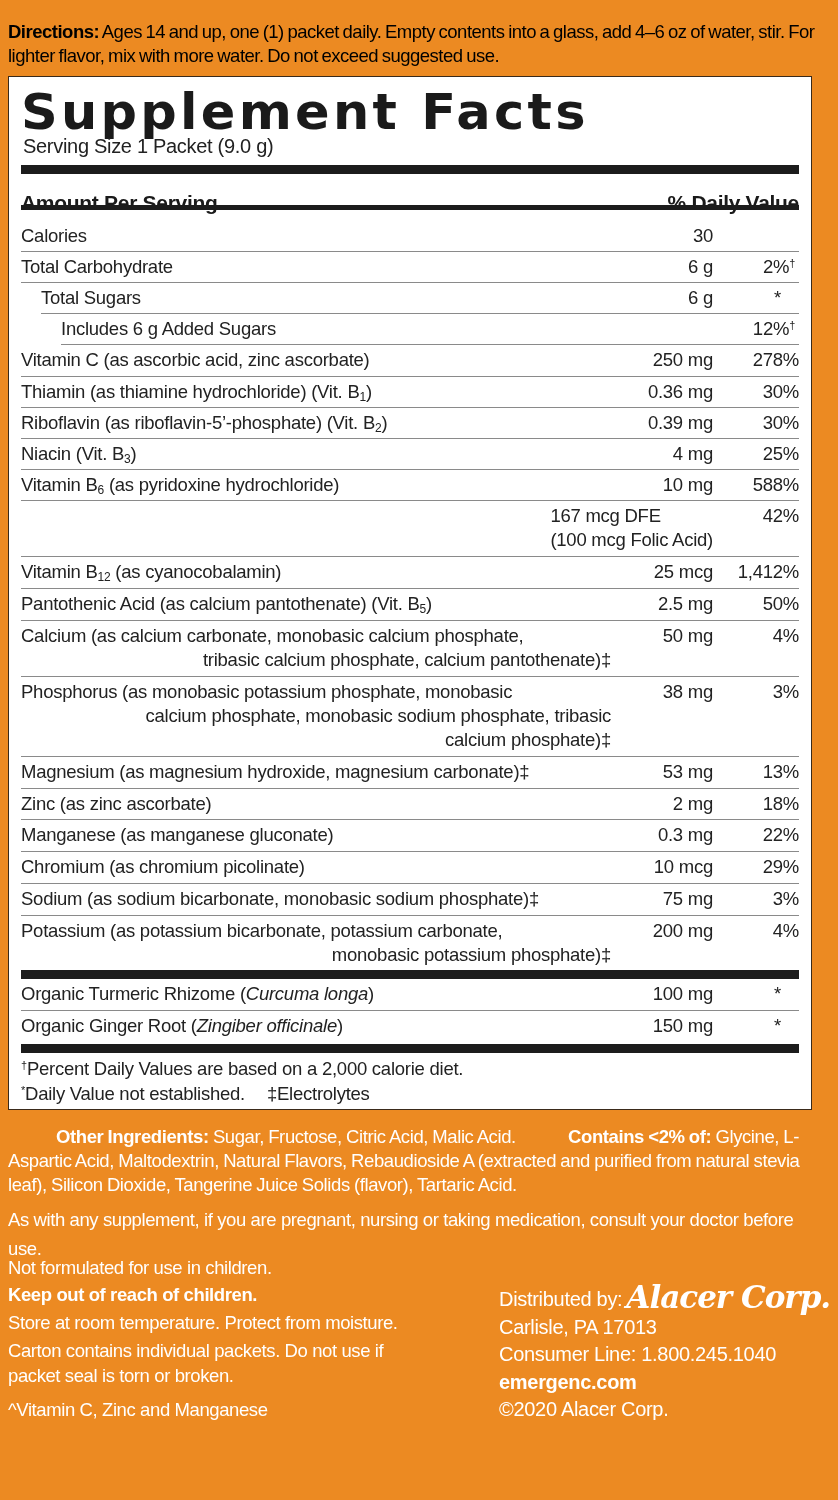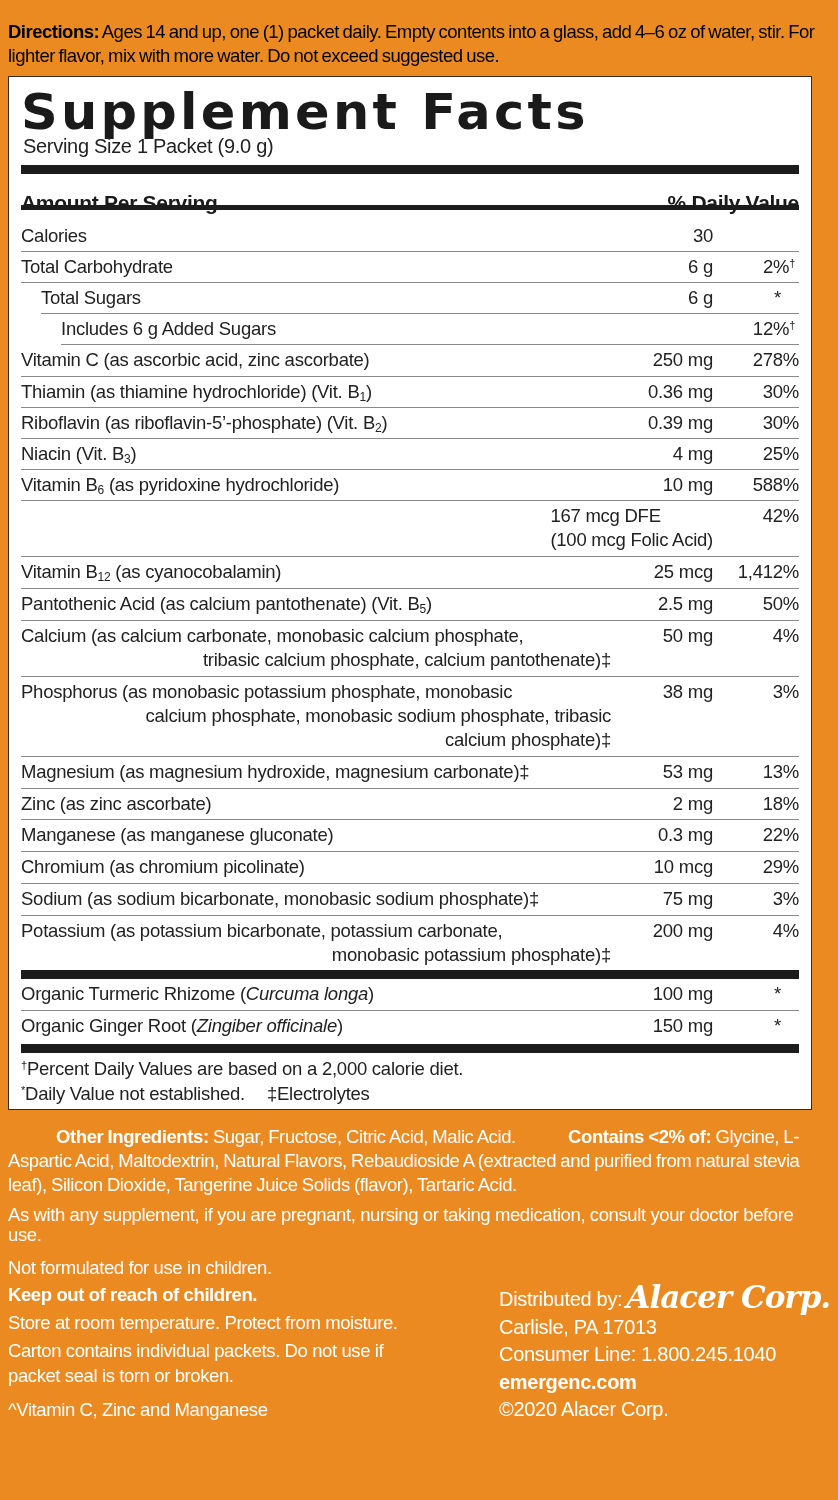--- a/index.html
+++ b/index.html
@@ -63,21 +63,21 @@
     .foot {
       position: absolute; left: 0; font-size: 18.5px; color: #222; letter-spacing: -0.25px;
     }
 
     
     .other {
       position: absolute; left: 8px; top: 1125px; width: 822px;
       color: #fff; font-size: 18.5px; line-height: 24px; letter-spacing: -0.4px; word-spacing: -0.5px;
     }
     .other b { font-weight: bold; margin-left: 48px; }
-    .warn { position: absolute; left: 8px; color: #fff; font-size: 18.5px; line-height: 20px; letter-spacing: -0.4px; width: 800px; }
+    .warn { position: absolute; left: 8px; color: #fff; font-size: 18.5px; line-height: 29px; letter-spacing: -0.4px; width: 800px; }
     .left-col { position: absolute; left: 8px; color: #fff; font-size: 18.5px; line-height: 24.5px; letter-spacing: -0.4px; }
     .right-col { position: absolute; left: 499px; top: 1282px; color: #fff; font-size: 20px; line-height: 27.5px; letter-spacing: -0.3px; }
     .right-col .logo {
       font-family: "DejaVu Serif", "Liberation Serif", serif; font-style: italic; font-weight: bold;
       font-size: 31px; letter-spacing: -1px; margin-left: 4px; position: relative; top: 2px;
     }
     .right-col b { font-weight: bold; }
   </style>
 </head>
 <body>

